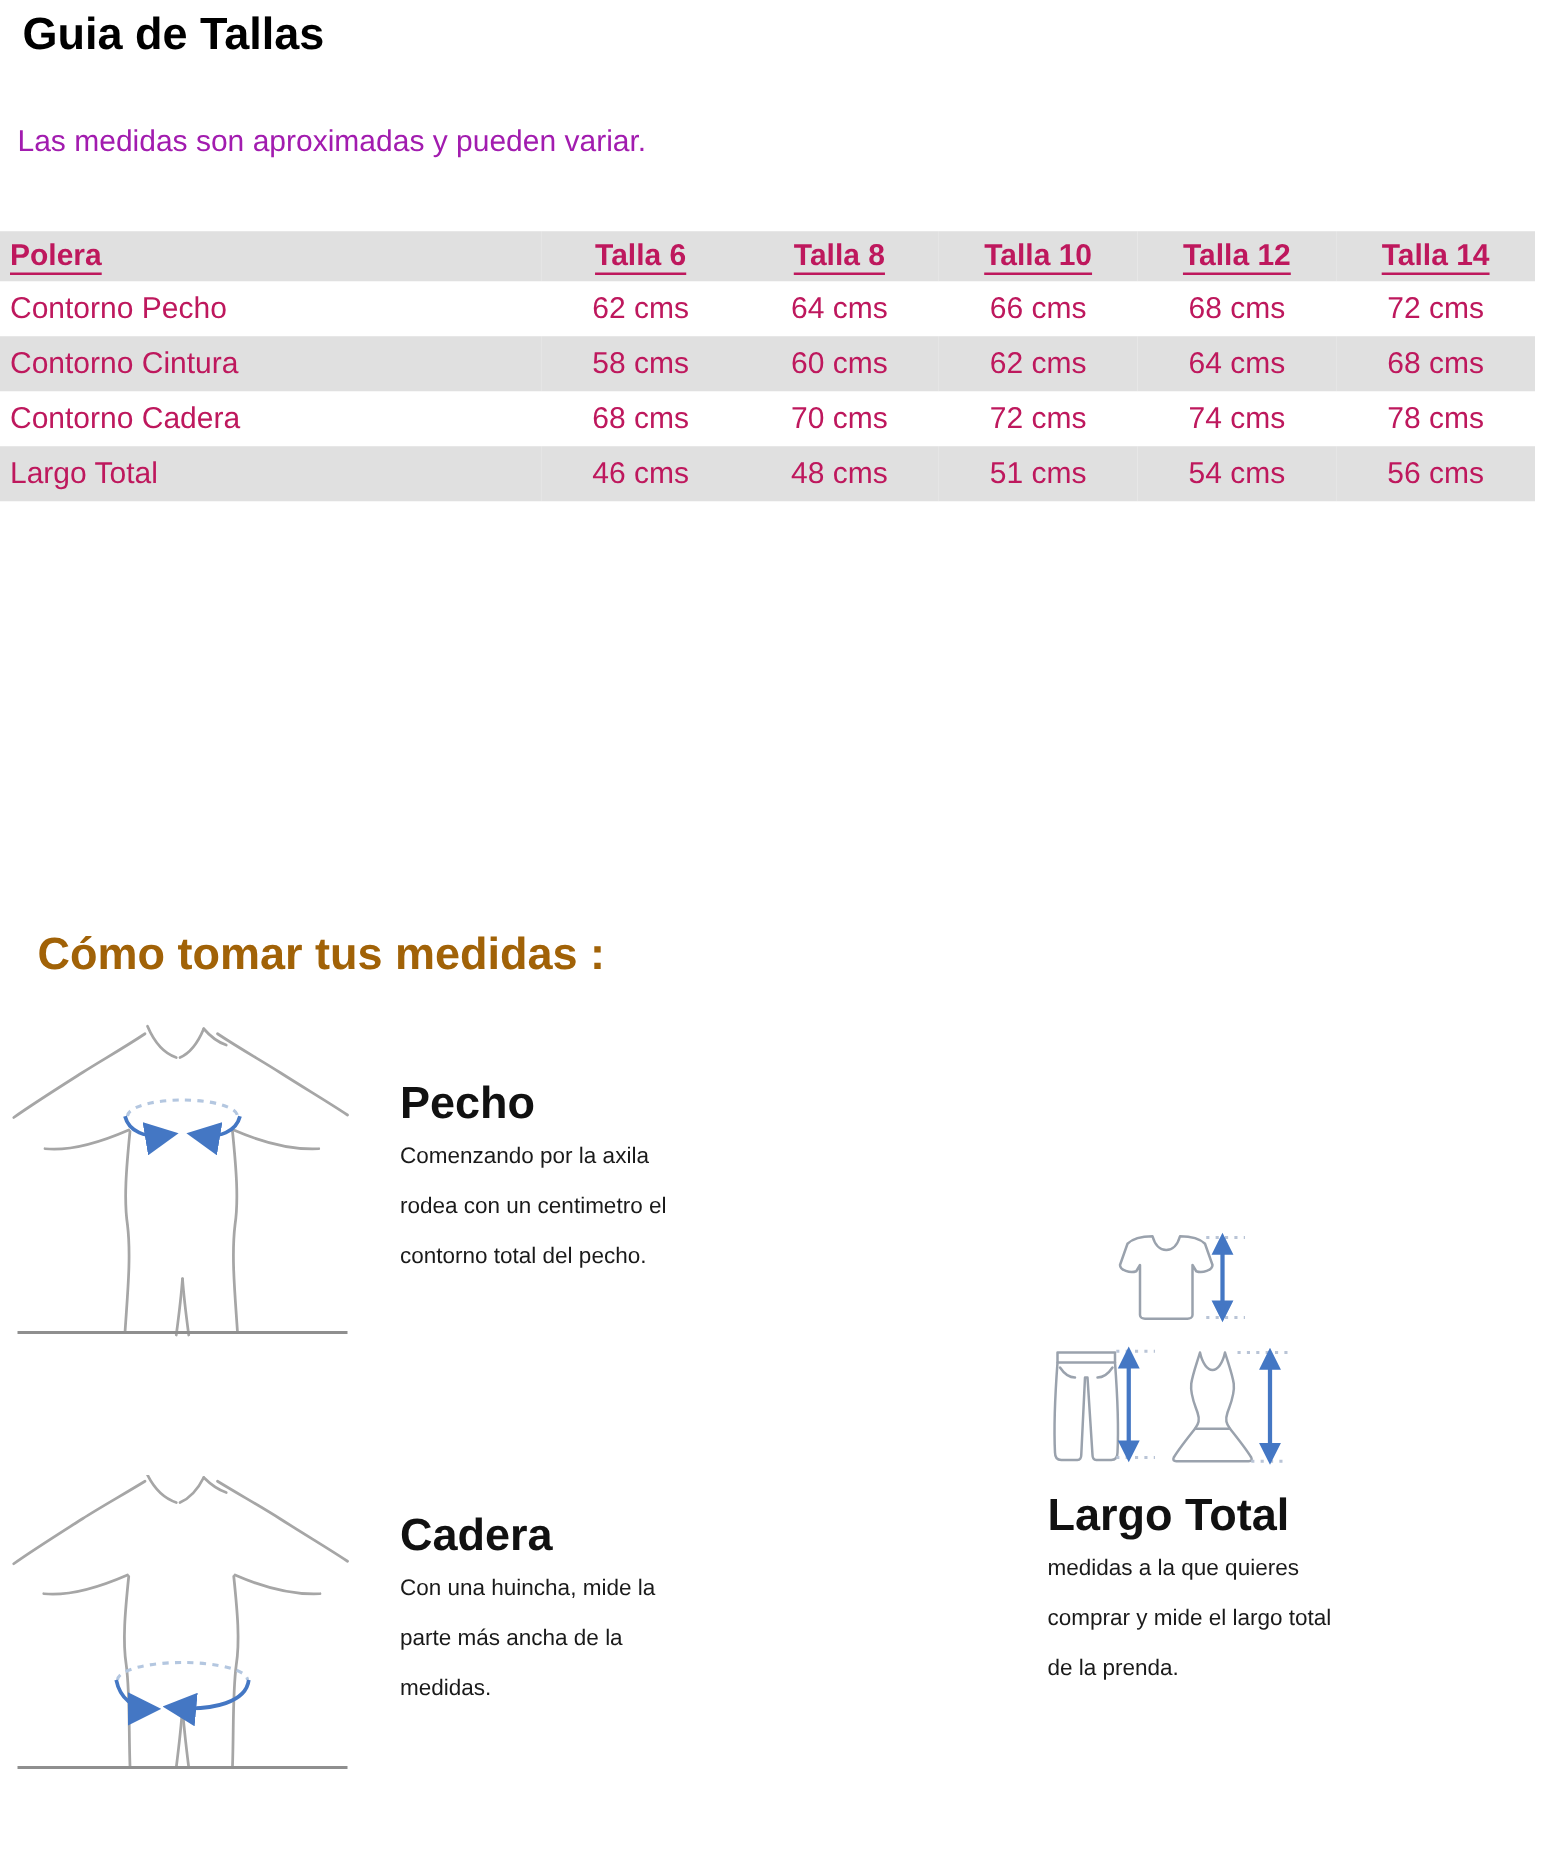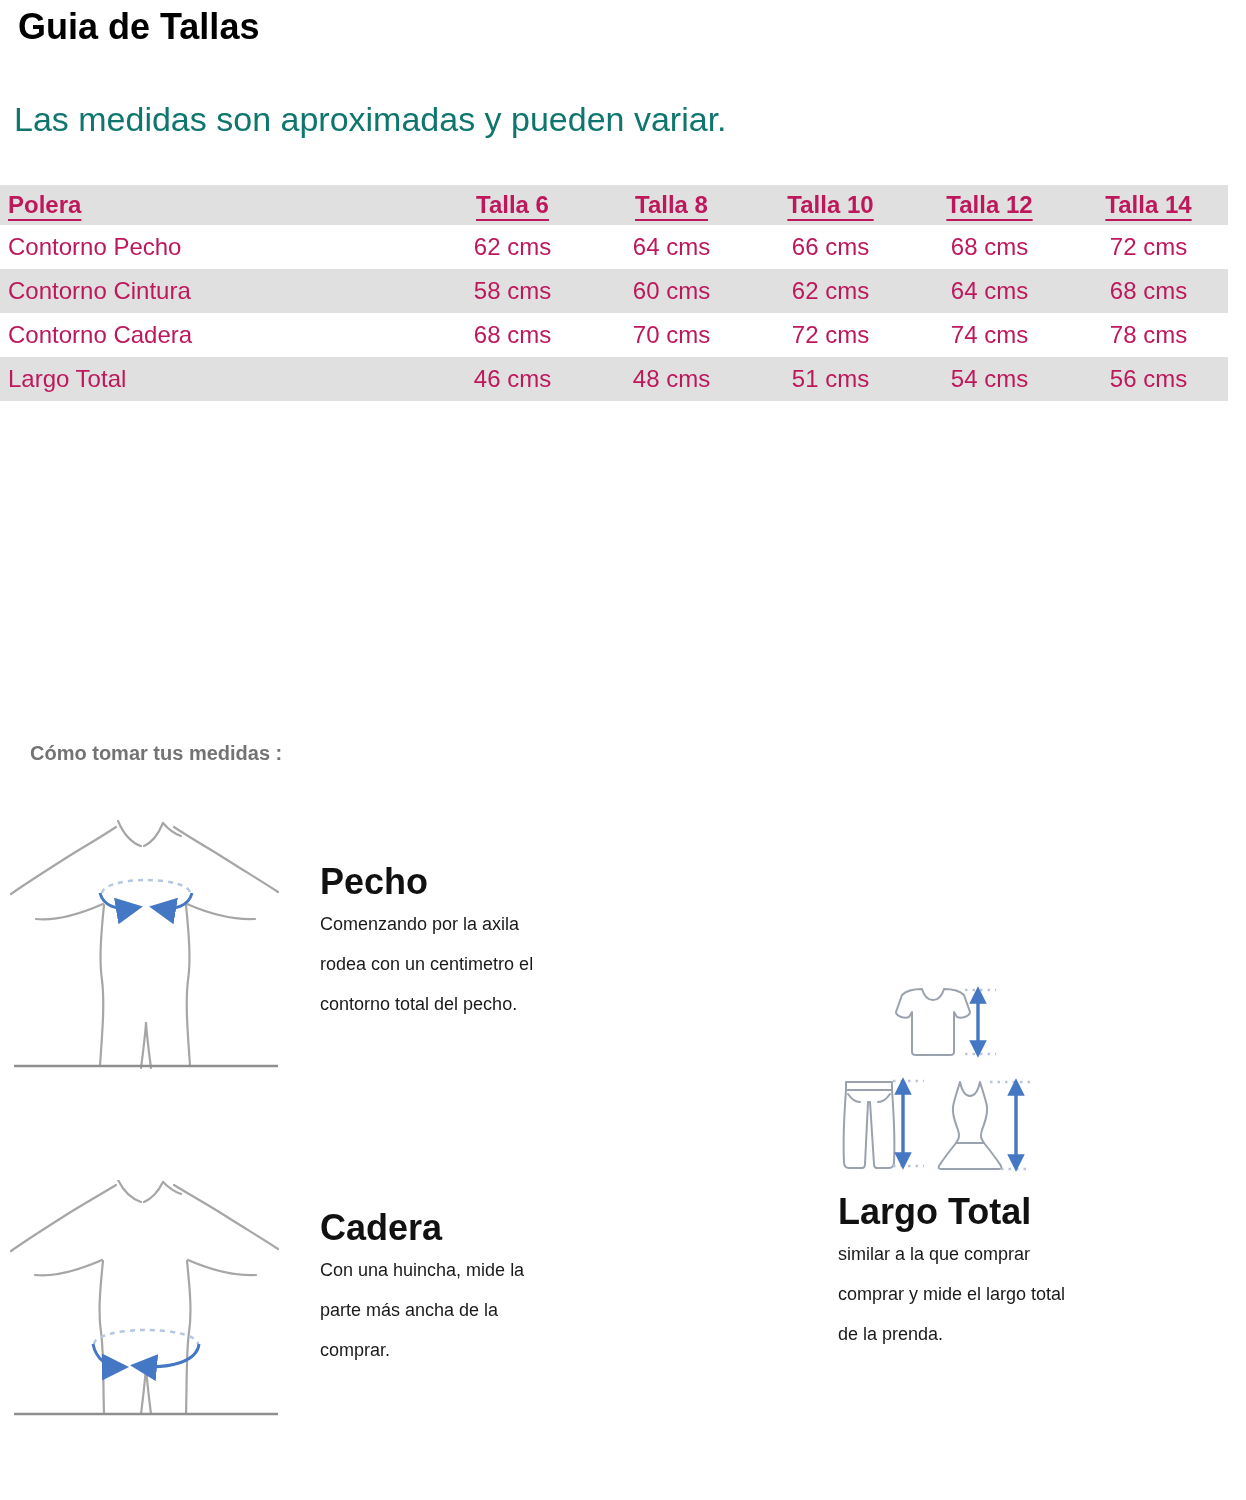--- a/index.html
+++ b/index.html
@@ -1,32 +1,32 @@
 <!DOCTYPE html>
 <html><head>
 <meta charset="utf-8">
 <style>
   html,body{margin:0;padding:0;background:#ffffff;}
   #page{position:relative;width:1246px;height:1500px;background:#ffffff;
         font-family:"Liberation Sans",sans-serif;color:#000;overflow:hidden;}
 
   .page-title{position:absolute;left:18px;top:6px;font-size:36px;font-weight:bold;color:#000;}
-  .intro{position:absolute;left:14px;top:100px;font-size:34px;color:#0f766e;}
+  .intro{position:absolute;left:14px;top:100px;font-size:24px;color:#a21caf;}
 
   table.size-table{position:absolute;left:0;top:185px;width:1228px;
         border-collapse:collapse;table-layout:fixed;font-size:24px;color:#be185d;}
   table.size-table th{height:40px;background:#e0e0e0;font-weight:bold;
         text-align:center;text-decoration:underline;
         text-underline-offset:6px;text-decoration-thickness:2px;padding:0;}
   table.size-table th.first{text-align:left;padding-left:8px;}
   table.size-table td{height:44px;text-align:center;padding:0;font-weight:normal;}
   table.size-table td.first{text-align:left;padding-left:8px;}
   table.size-table tr.shade td{background:#e0e0e0;}
 
-  .how-to-heading{position:absolute;left:30px;top:742px;font-size:20px;font-weight:bold;color:#737373;}
+  .how-to-heading{position:absolute;left:30px;top:742px;font-size:36px;font-weight:bold;color:#a16207;}
 
   .fig{position:absolute;}
   .measure-block{position:absolute;color:#1a1a1a;}
   .measure-block .mb-title{font-size:36px;font-weight:bold;line-height:36px;margin-bottom:4px;color:#111;}
   .measure-block .mb-line{display:block;font-size:18px;line-height:40px;}
 </style>
 </head>
 <body>
 
 <div id="page">
@@ -178,23 +178,23 @@
     <path d="M 14 234 L 278 234" stroke="#8f8f8f" stroke-width="2.5"></path>
     <path d="M 94 164 A 52 14 0 0 1 198 164" stroke="#b4c7e0" stroke-width="2.5" fill="none" stroke-dasharray="5 5"></path>
     <path d="M 93 164 C 96 179 107 187 120 187" stroke="#4477c4" stroke-width="3" fill="none" marker-end="url(#ah2)"></path>
     <path d="M 199 164 C 197 181 172 189 139 186" stroke="#4477c4" stroke-width="3" fill="none" marker-end="url(#ah2)"></path>
   </svg>
 
   <div class="measure-block" style="left:320px;top:1210px;width:360px">
     <div class="mb-title">Cadera</div>
     <span class="mb-line">Con una huincha, mide la</span>
     <span class="mb-line">parte más ancha de la</span>
-    <span class="mb-line">comprar.</span>
+    <span class="mb-line">medidas.</span>
   </div>
 
   <div class="measure-block" style="left:838px;top:1194px;width:380px">
     <div class="mb-title">Largo Total</div>
-    <span class="mb-line">similar a la que comprar</span>
+    <span class="mb-line">medidas a la que quieres</span>
     <span class="mb-line">comprar y mide el largo total</span>
     <span class="mb-line">de la prenda.</span>
   </div>
 
 </div>
 
 </body></html>

